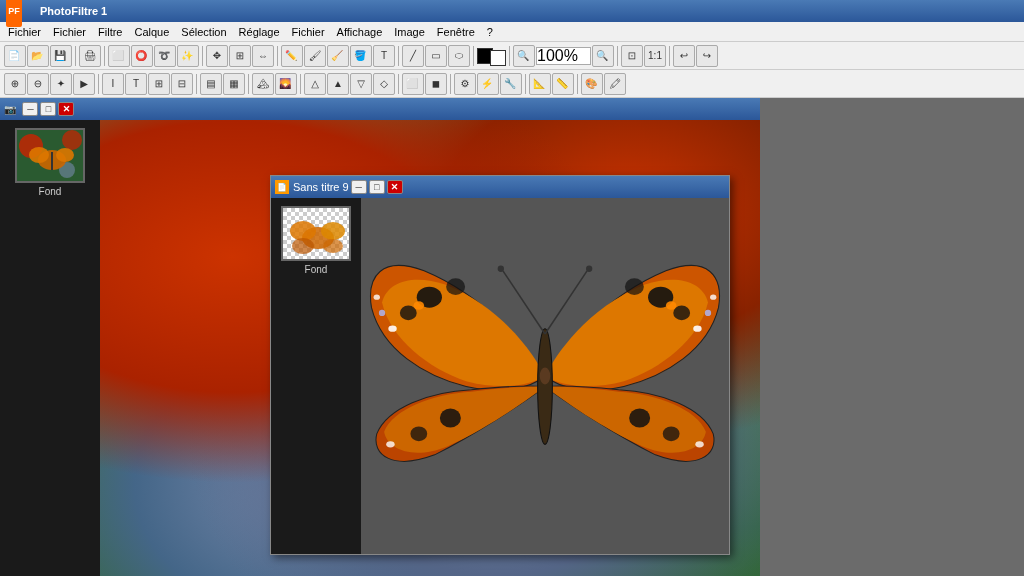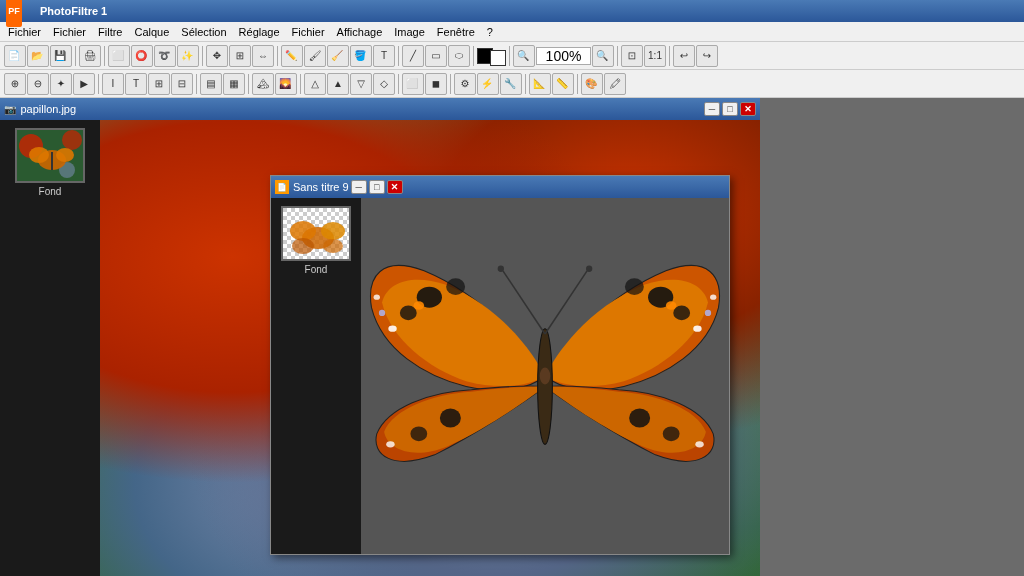--- a/index.html
+++ b/index.html
@@ -314,22 +314,21 @@
     .color-swatch {
       width: 16px;
       height: 16px;
       border: 1px solid #333;
     }
 
     .toolbar-input {
       height: 18px;
       width: 55px;
       border: 1px solid #aaa;
-      font-size: 14px;
-      text-align: center;
+      font-size: 16px;
       background: white;
     }
   </style>
 </head>
 <body>
 
 <div id="app-titlebar">
   <div class="app-icon">
     <span>PF</span>
   </div>
@@ -431,21 +430,20 @@
   <div class="tb-separator"></div>
   <div class="tb-btn">🎨</div>
   <div class="tb-btn">🖍</div>
 </div>
 
 <div id="main-area">
 
   <div id="bg-window">
     <div id="bg-window-titlebar">
       <span style="margin-right:4px; font-size:10px;">📷</span>
-      <span class="win-title">papillon.jpg</span>
       <div class="win-btn minimize">─</div>
       <div class="win-btn maximize">□</div>
       <div class="win-btn close">✕</div>
     </div>
 
     <div class="filmstrip">
       <div class="filmstrip-holes">
         <div class="filmstrip-hole"></div>
         <div class="filmstrip-hole"></div>
         <div class="filmstrip-hole"></div>

